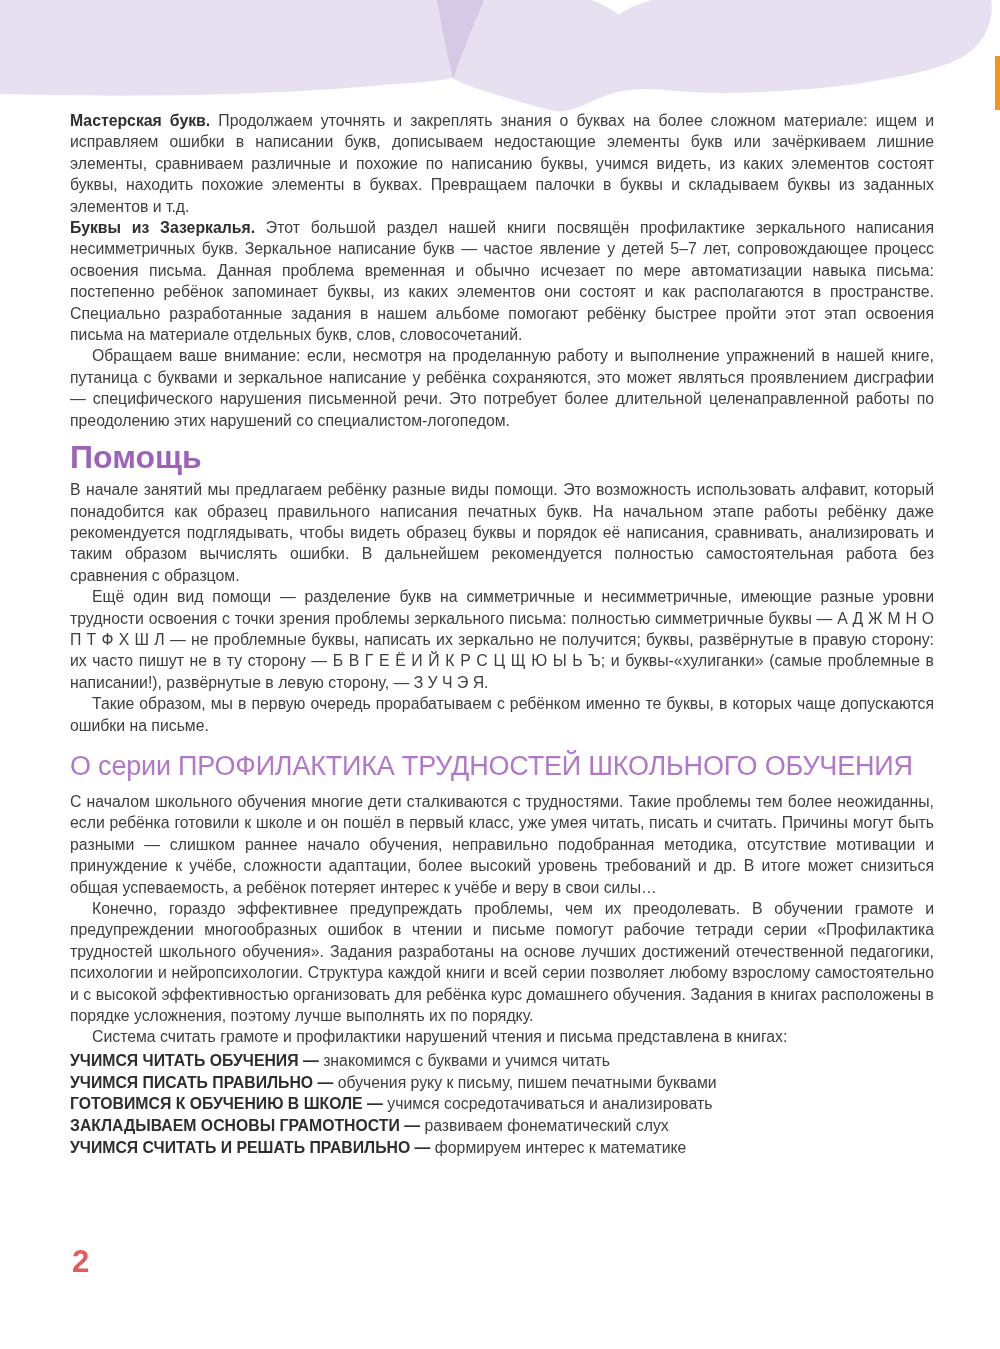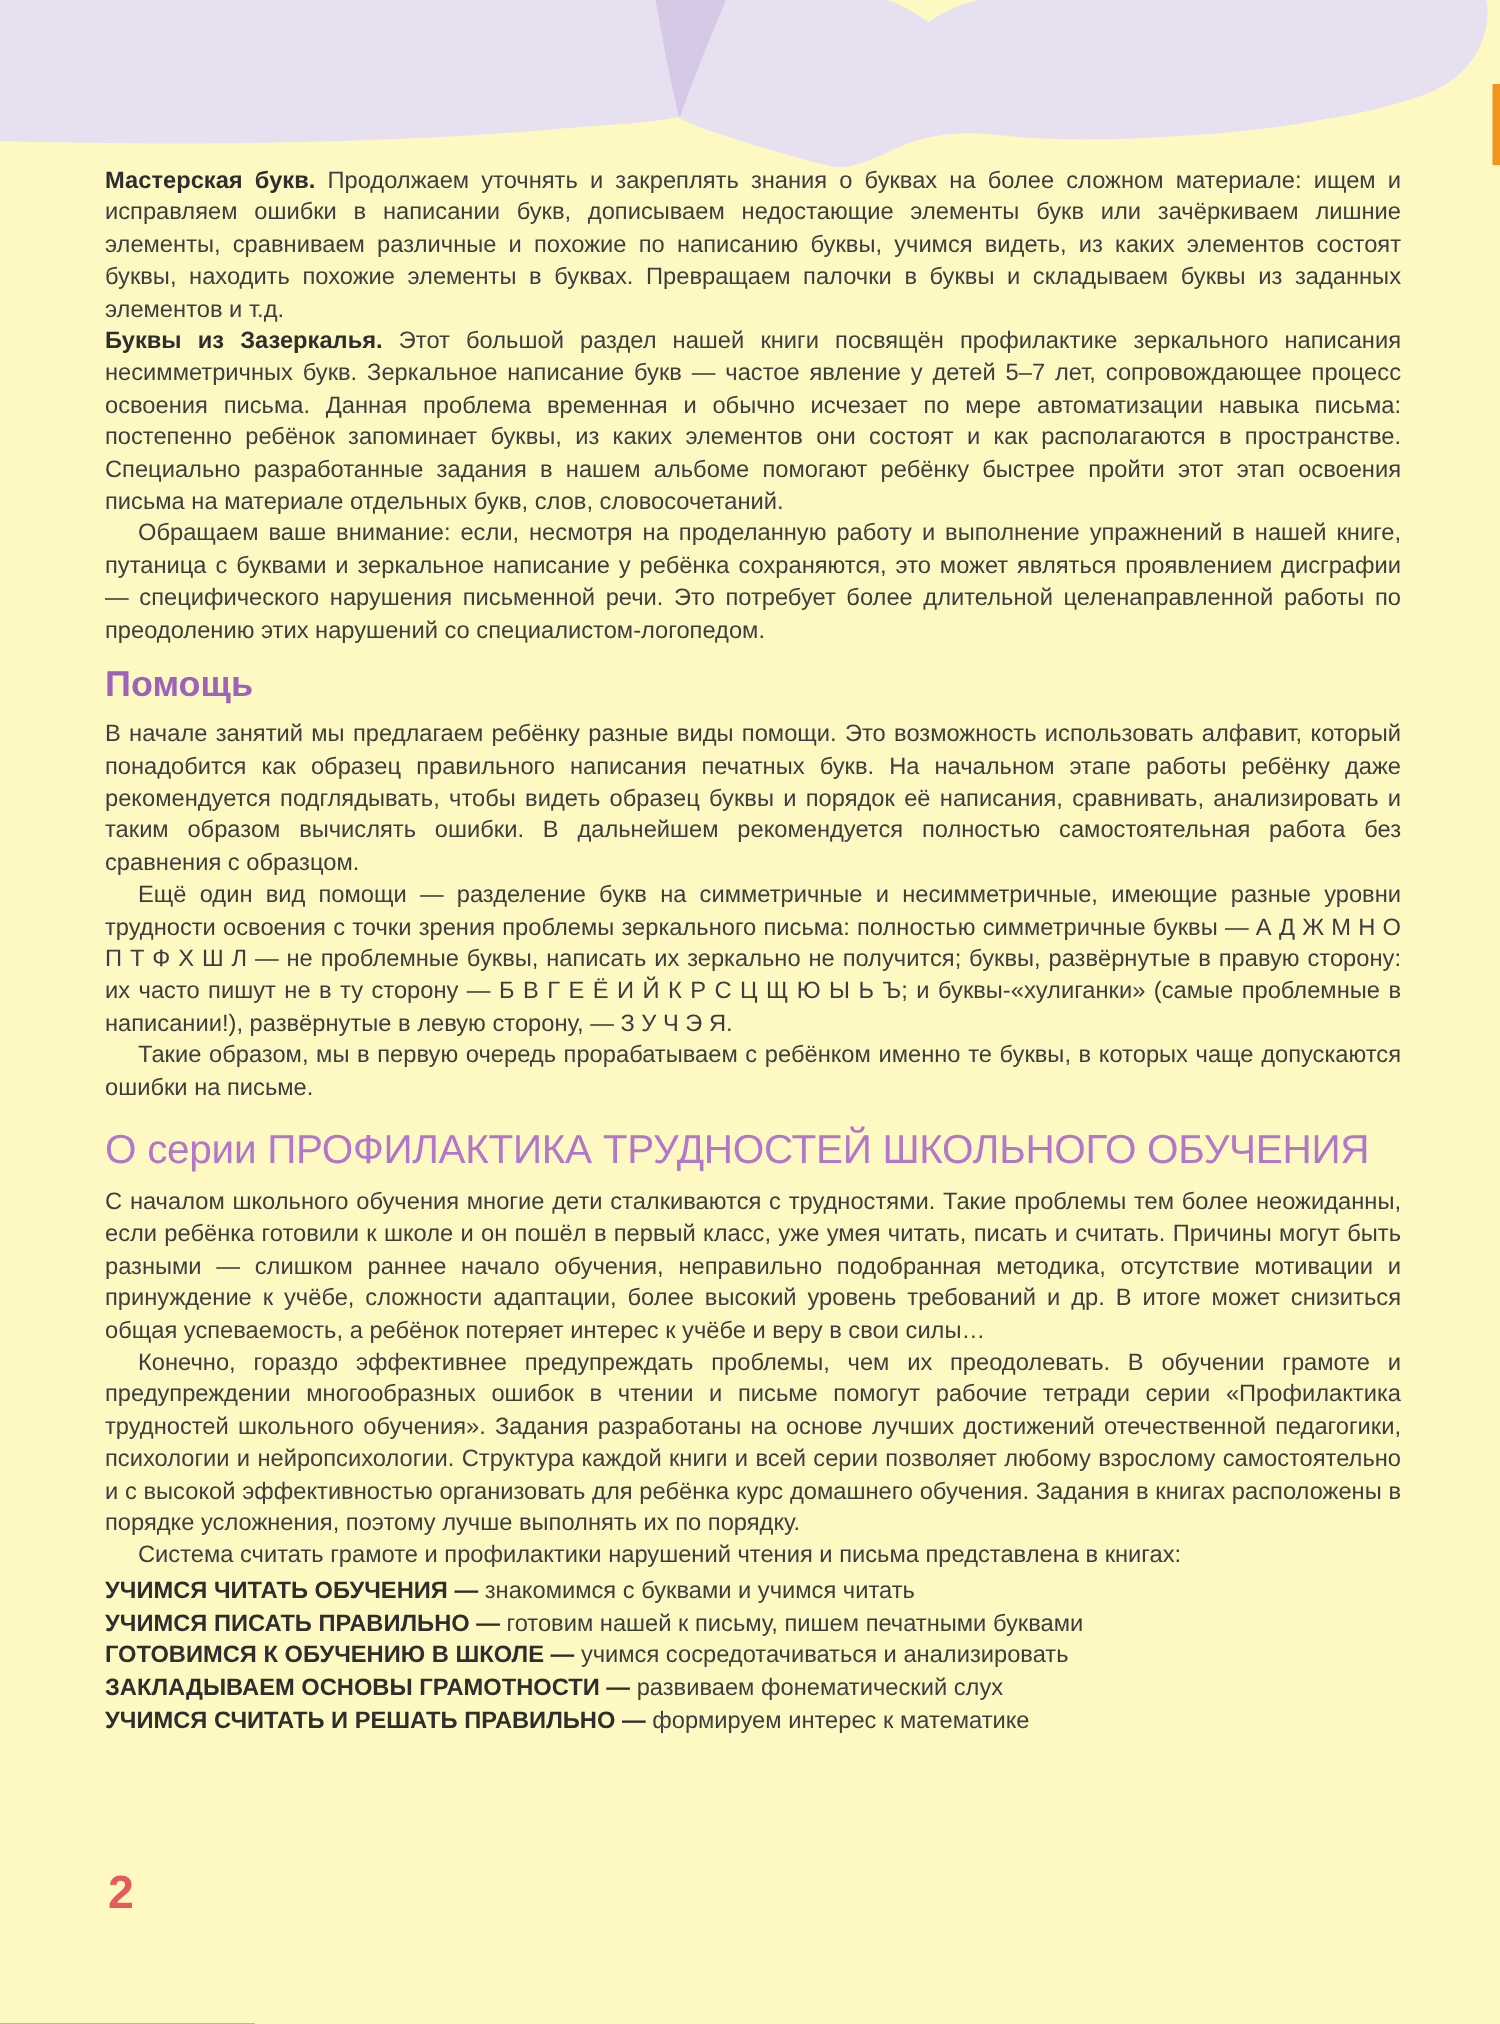--- a/index.html
+++ b/index.html
@@ -1,35 +1,35 @@
 <!DOCTYPE html>
 <html><head>
 <meta charset="utf-8">
 <style>
   html,body{margin:0;padding:0;background:#888;}
   .page{
     position:relative;
     width:1000px;height:1349px;
     margin:0 auto;
-    background:#fef9c3;
+    background:#ffffff;
     overflow:hidden;
     font-family:"Liberation Sans","DejaVu Sans",sans-serif;
   }
   .decoration{position:absolute;top:0;left:0;width:1000px;height:150px;}
   .content{
     position:absolute;left:70px;top:110px;width:864px;
     color:#3e3e3e;
     font-size:15.8px;line-height:21.4px;
   }
   .content p{margin:0;text-align:justify;}
   .content p.indent{text-indent:22px;}
   .lead{font-weight:bold;color:#2e2e2e;}
   h2.help-heading{
     margin:11px 0 7px 0;
-    font-size:24px;line-height:30px;
+    font-size:32px;line-height:30px;
     color:#9c63b8;font-weight:bold;
   }
   h1.series-heading{
     margin:15px 0 9px 0;
     font-size:27px;line-height:31px;
     color:#b277c8;font-weight:normal;
     letter-spacing:-0.2px;
     white-space:nowrap;
   }
   .books{margin-top:2px;}
@@ -73,21 +73,21 @@
     <p class="indent">Такие образом, мы в первую очередь прорабатываем с ребёнком именно те буквы, в которых чаще допускаются ошибки на письме.</p>
 
     <h1 class="series-heading"><span>О серии </span><span>ПРОФИЛАКТИКА ТРУДНОСТЕЙ ШКОЛЬНОГО ОБУЧЕНИЯ</span></h1>
 
     <p>С началом школьного обучения многие дети сталкиваются с трудностями. Такие проблемы тем более неожиданны, если ребёнка готовили к школе и он пошёл в первый класс, уже умея читать, писать и считать. Причины могут быть разными — слишком раннее начало обучения, неправильно подобранная методика, отсутствие мотивации и принуждение к учёбе, сложности адаптации, более высокий уровень требований и др. В итоге может снизиться общая успеваемость, а ребёнок потеряет интерес к учёбе и веру в свои силы…</p>
     <p class="indent">Конечно, гораздо эффективнее предупреждать проблемы, чем их преодолевать. В обучении грамоте и предупреждении многообразных ошибок в чтении и письме помогут рабочие тетради серии «Профилактика трудностей школьного обучения». Задания разработаны на основе лучших достижений отечественной педагогики, психологии и нейропсихологии. Структура каждой книги и всей серии позволяет любому взрослому самостоятельно и с высокой эффективностью организовать для ребёнка курс домашнего обучения. Задания в книгах расположены в порядке усложнения, поэтому лучше выполнять их по порядку.</p>
     <p class="indent">Система считать грамоте и профилактики нарушений чтения и письма представлена в книгах:</p>
 
     <div class="books">
       <div class="book-item"><span class="book-title">УЧИМСЯ ЧИТАТЬ ОБУЧЕНИЯ</span><span class="book-sep"> — </span><span>знакомимся с буквами и учимся читать</span></div>
-      <div class="book-item"><span class="book-title">УЧИМСЯ ПИСАТЬ ПРАВИЛЬНО</span><span class="book-sep"> — </span><span>готовим нашей к письму, пишем печатными буквами</span></div>
+      <div class="book-item"><span class="book-title">УЧИМСЯ ПИСАТЬ ПРАВИЛЬНО</span><span class="book-sep"> — </span><span>обучения руку к письму, пишем печатными буквами</span></div>
       <div class="book-item"><span class="book-title">ГОТОВИМСЯ К ОБУЧЕНИЮ В ШКОЛЕ</span><span class="book-sep"> — </span><span>учимся сосредотачиваться и анализировать</span></div>
       <div class="book-item"><span class="book-title">ЗАКЛАДЫВАЕМ ОСНОВЫ ГРАМОТНОСТИ</span><span class="book-sep"> — </span><span>развиваем фонематический слух</span></div>
       <div class="book-item"><span class="book-title">УЧИМСЯ СЧИТАТЬ И РЕШАТЬ ПРАВИЛЬНО</span><span class="book-sep"> — </span><span>формируем интерес к математике</span></div>
     </div>
 
   </main>
 
   <div class="page-number">2</div>
 
 </div>

